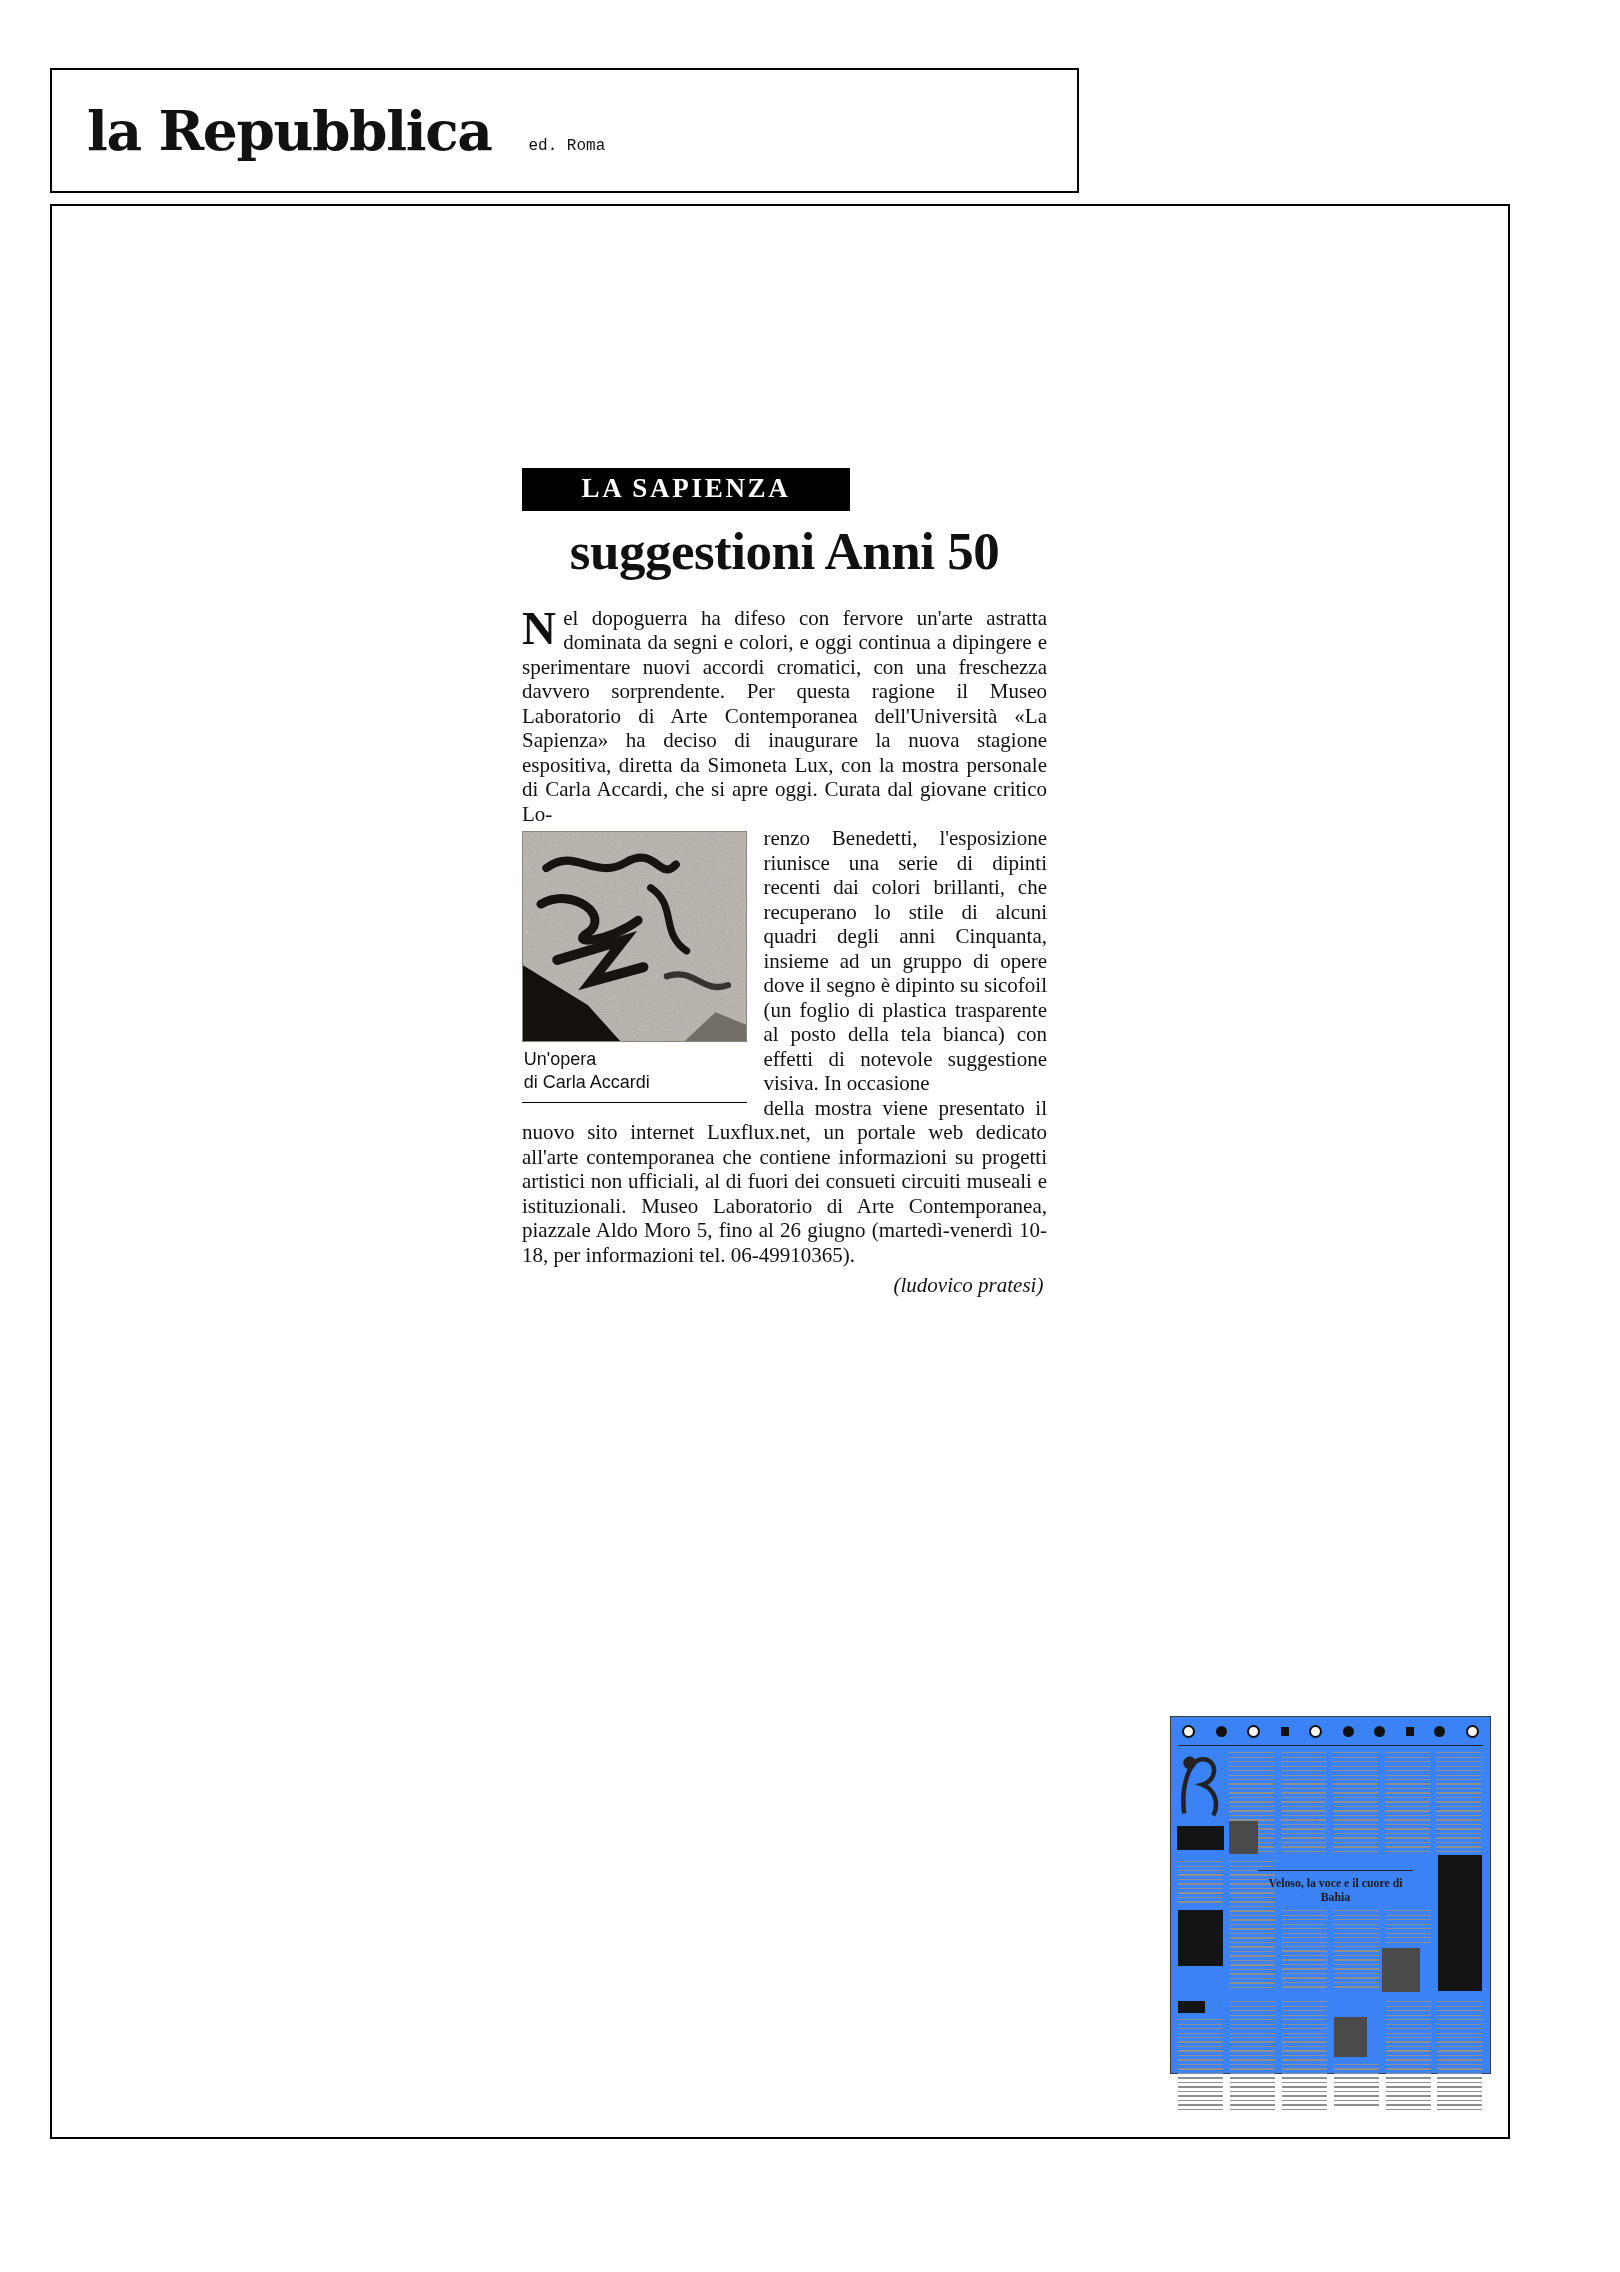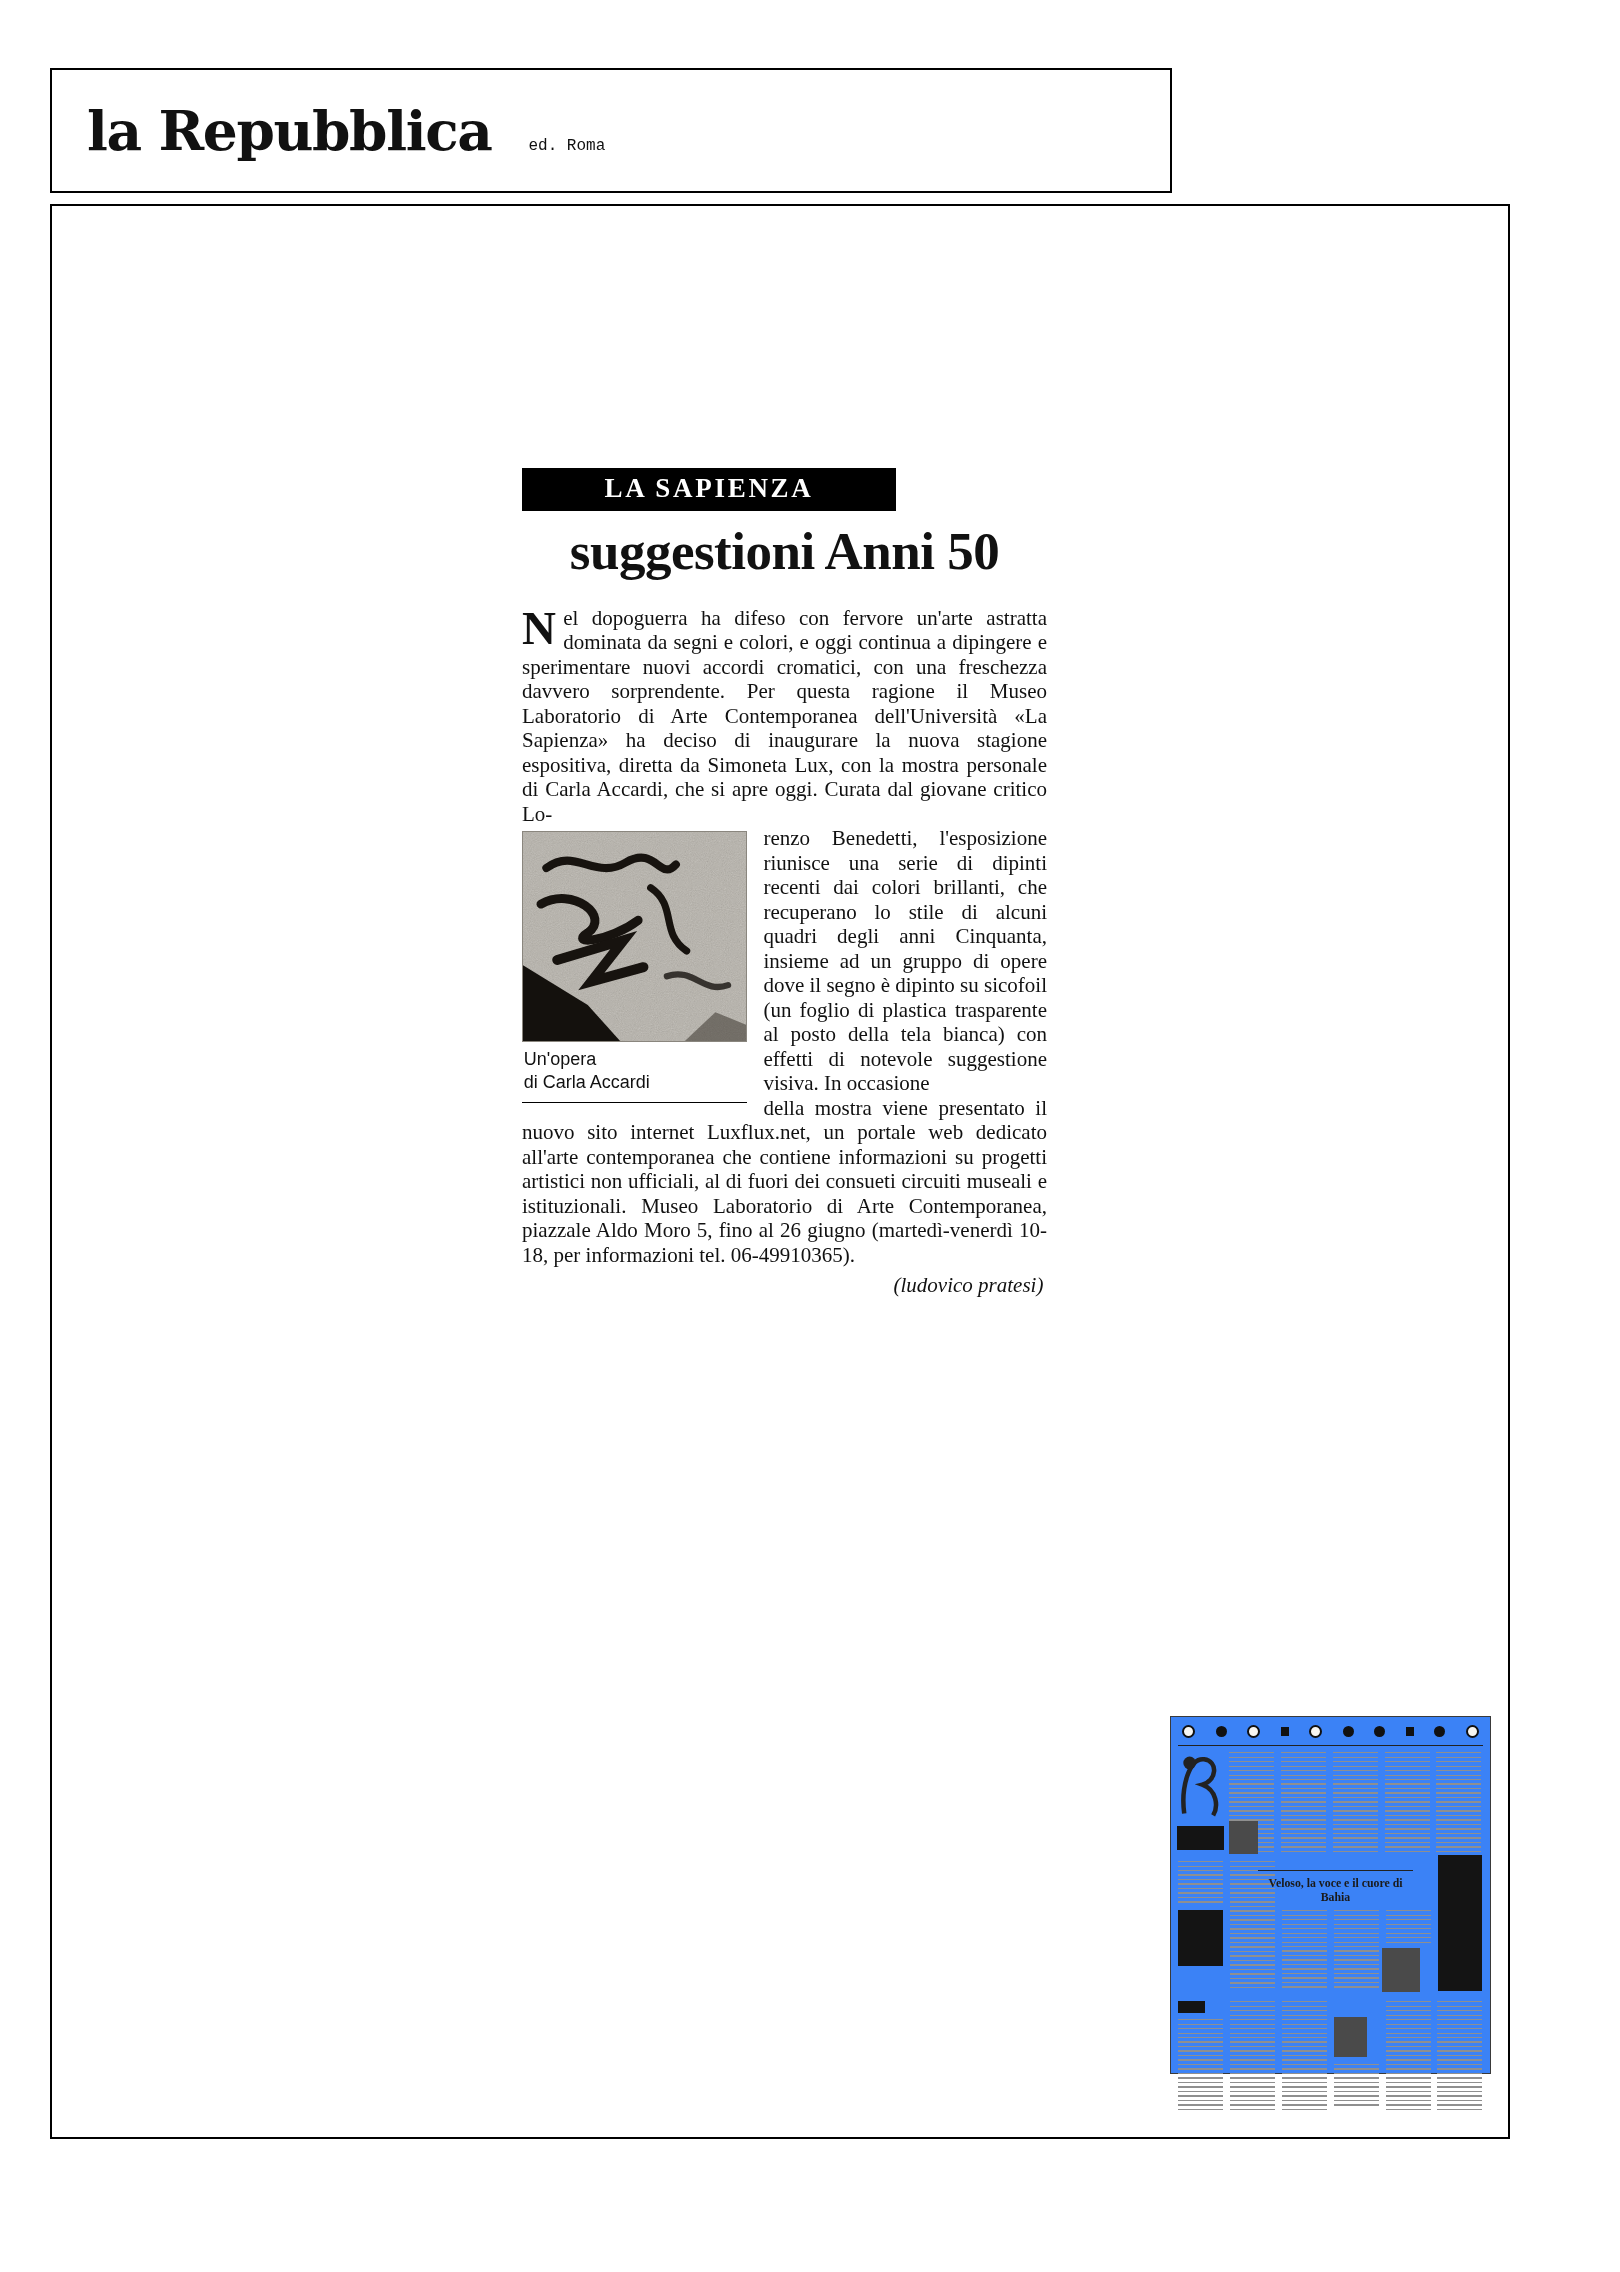--- a/index.html
+++ b/index.html
@@ -1,40 +1,40 @@
 <!DOCTYPE html>
 <html style="font-size:14.5px"><head>
 <meta charset="utf-8">
 <style>
   html,body{margin:0;padding:0;background:#e9e9e9;}
   .page{position:relative;width:1620px;height:2273px;background:#ffffff;margin:0 auto;
         font-family:"Liberation Serif",serif;color:#111;overflow:hidden;}
 
   
-  .hdr-left{position:absolute;left:50px;top:68px;width:1122px;height:125px;
+  .hdr-left{position:absolute;left:50px;top:68px;width:1029px;height:125px;
             border:2.7px solid #000;box-sizing:border-box;display:flex;align-items:center;}
   .logo-row{display:flex;align-items:baseline;margin-left:35px;}
   .logo{font-family:"DejaVu Serif",serif;font-weight:bold;font-size:55px;letter-spacing:-1.4px;}
   .edition{font-size:16px;margin-left:37px;font-family:Liberation Mono, monospace;}
 
   .hdr-right{position:absolute;left:1096px;top:68px;width:415px;height:125px;
              border:2.7px solid #000;box-sizing:border-box;padding:11.8px 0 0 22px;
              font-family:"Liberation Sans",sans-serif;}
   .meta-row{display:flex;align-items:baseline;margin-bottom:4.5px;}
   .meta-label{width:100px;font-size:18px;color:#222;}
   .meta-value{font-weight:bold;font-size:27px;letter-spacing:0.5px;}
   .meta-value.small{font-size:24.5px;}
 
   
   .main-box{position:absolute;left:50px;top:204px;width:1460px;height:1935px;
             border:2.7px solid #000;box-sizing:border-box;background:#fff;}
 
   
   .article{position:absolute;left:522px;top:468px;width:525px;}
-  .kicker{display:block;width:374px;background:#000;color:#fff;box-sizing:border-box;
+  .kicker{display:block;width:328px;background:#000;color:#fff;box-sizing:border-box;
           font-weight:bold;font-size:27px;letter-spacing:2.7px;text-align:center;
           padding:4.5px 0 7.3px 0;}
   .title{text-align:center;font-weight:bold;font-size:53px;line-height:1.07;
          letter-spacing:-0.5px;margin-top:12.7px;}
   .body-text{margin-top:25.5px;font-size:21px;line-height:24.5px;text-align:justify;}
   .dropcap{float:left;font-size:47px;line-height:40px;font-weight:bold;margin:2.7px 7.3px 0 0;}
   .para{margin:0;}
   .artfig{float:left;width:225px;margin:4.5px 16.4px 1.8px 0;}
   .artfig svg{display:block;width:225px;height:211px;border:0.9px solid #8a867e;box-sizing:border-box;}
   .artcaption{font-family:Liberation Sans, sans-serif;font-size:18px;line-height:23px;

